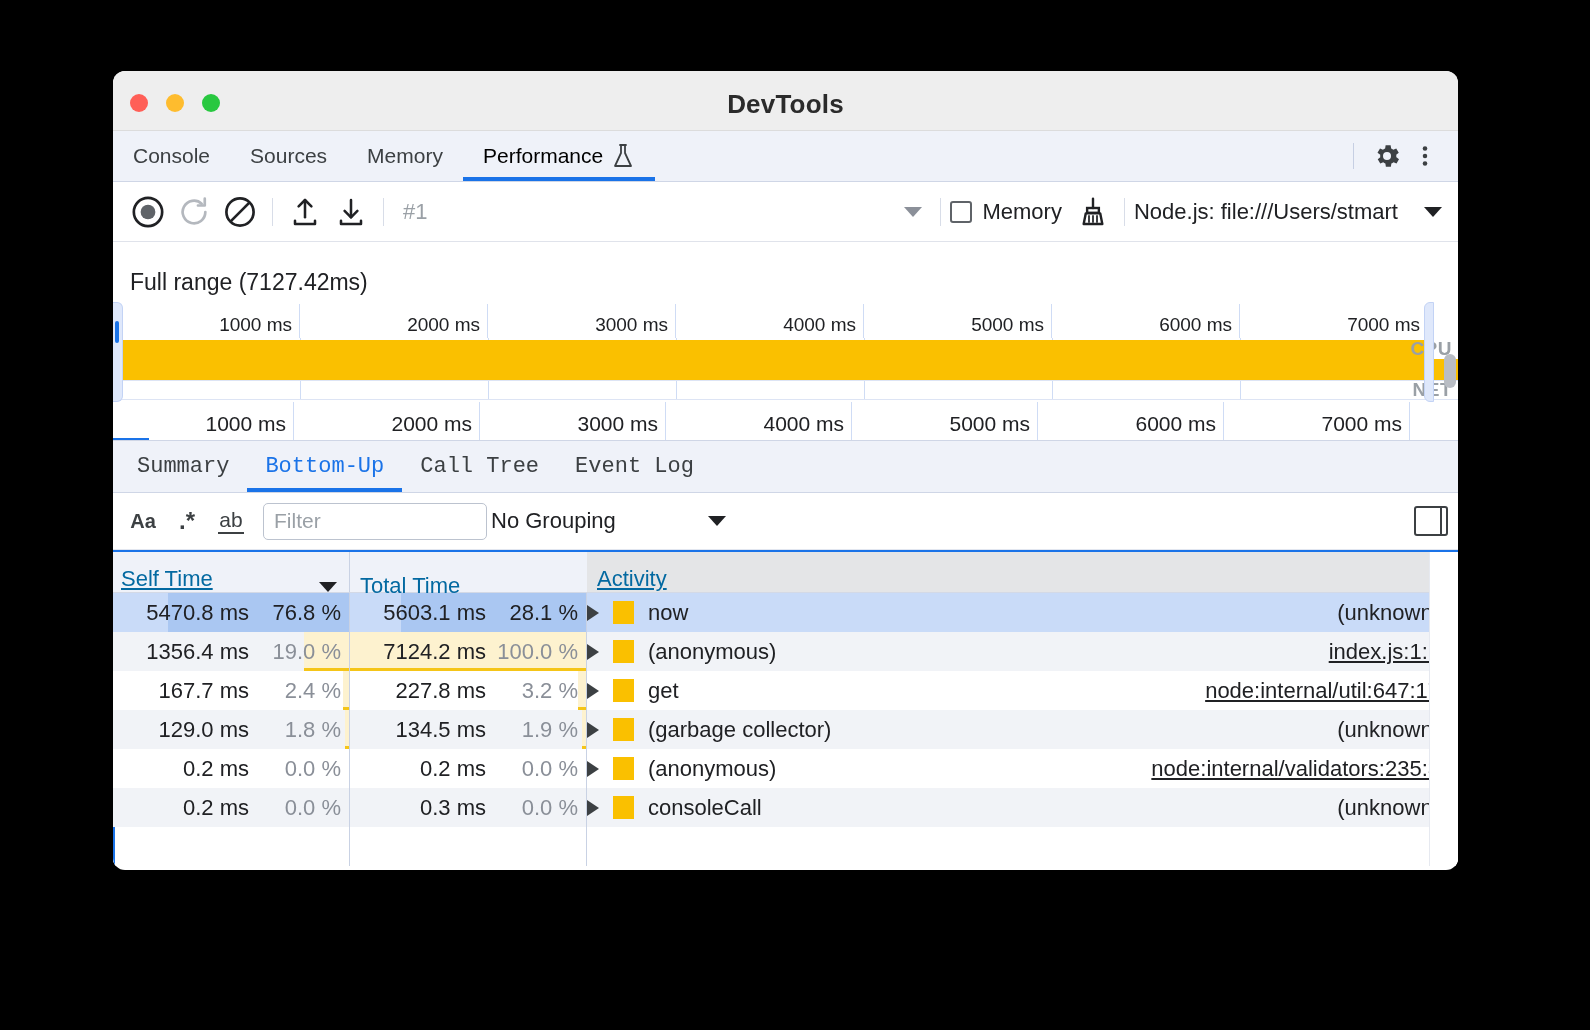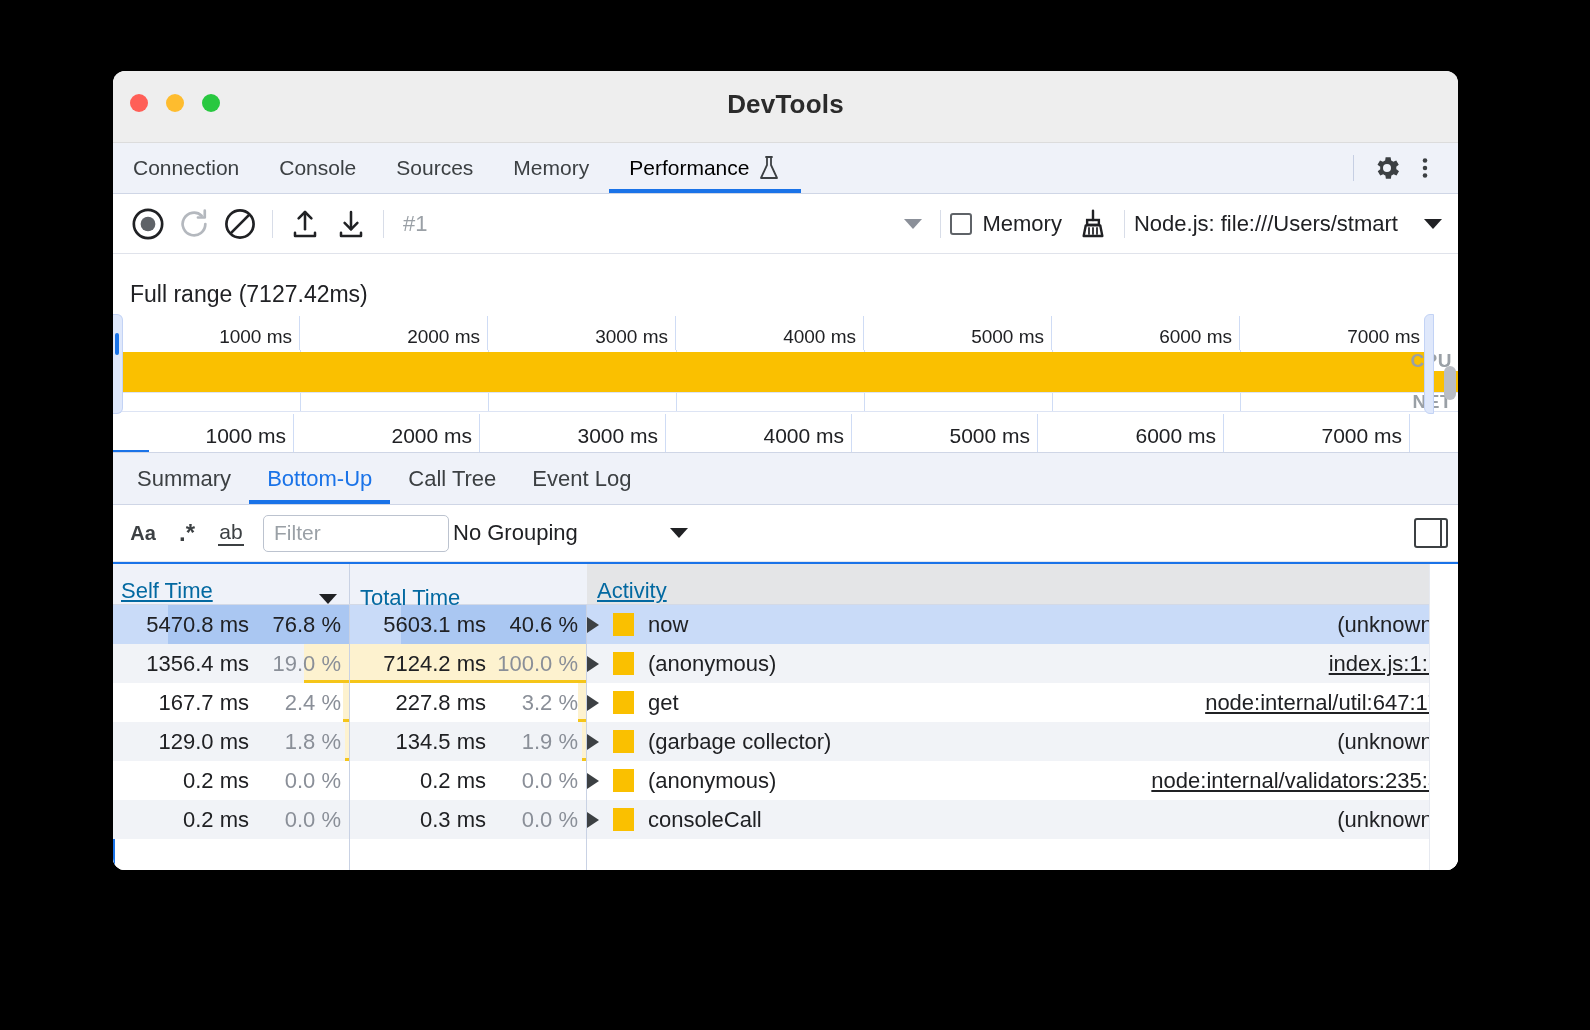--- a/index.html
+++ b/index.html
@@ -17,21 +17,21 @@
     width: 1345px; height: 799px;
     border-radius: 12px;
     background: #ffffff;
     overflow: hidden;
     box-shadow: 0 12px 40px rgba(0,0,0,.45);
   }
 
   
   #titlebar {
     position: relative;
-    height: 72px;
+    height: 60px;
     background: #eeeeee;
     border-bottom: 1px solid #dcdcdc;
   }
   .traffic {
     position: absolute;
     top: 23px;
     width: 18px; height: 18px;
     border-radius: 50%;
   }
   .traffic.red    { left: 17px;  background: #ff5f57; }
@@ -256,20 +256,21 @@
   }
 
   
   #detail-tabs {
     position: relative;
     height: 52px;
     background: #eff2f9;
     border-bottom: 1px solid #cfd6e6;
     display: flex; align-items: stretch;
     padding-left: 6px;
+    font-family: Liberation Mono, monospace;
   }
   .dtab {
     display: flex; align-items: center;
     padding: 0 18px;
     font-size: 22px;
     color: #3c4043;
     position: relative;
     cursor: default;
   }
   .dtab.active { color: #1a73e8; }
@@ -292,21 +293,21 @@
   }
   .fbtn {
     width: 44px; height: 44px;
     display: flex; align-items: center; justify-content: center;
     font-size: 20px;
     font-weight: bold;
     color: #3c4043;
     cursor: default;
   }
   #filter-input {
-    width: 186px; height: 37px;
+    width: 224px; height: 37px;
     margin-left: 10px;
     border: 1px solid #bcc3cf;
     border-radius: 5px;
     background: #fff;
     font-family: "Liberation Sans", sans-serif;
     font-size: 21px;
     color: #202124;
     padding: 0 10px;
     outline: none;
   }
@@ -476,23 +477,20 @@
 <div id="window">
 
   <div id="titlebar">
     <div class="traffic red"></div>
     <div class="traffic yellow"></div>
     <div class="traffic green"></div>
     <div id="window-title">DevTools</div>
   </div>
 
   <div id="tabbar">
-    <div class="ptab">
-      <span>Connection</span>
-    </div>
     <div class="ptab">
       <span>Console</span>
     </div>
     <div class="ptab">
       <span>Sources</span>
     </div>
     <div class="ptab">
       <span>Memory</span>
     </div>
     <div class="ptab active">
@@ -705,21 +703,21 @@
 
     <div class="grow selected">
       <div class="col-self numcell">
         <span class="bar" style="width:76.8%;"></span>
         <span class="num-ms">5470.8 ms</span>
         <span class="num-pct">76.8 %</span>
       </div>
       <div class="col-total numcell">
         <span class="bar" style="width:78.6%;"></span>
         <span class="num-ms">5603.1 ms</span>
-        <span class="num-pct">40.6 %</span>
+        <span class="num-pct">28.1 %</span>
       </div>
       <div class="col-act">
         <div class="actcell">
           <span class="disclosure"></span>
           <span class="swatch"></span>
           <span class="act-name">now</span>
           <span class="act-url plain">(unknown)</span>
         </div>
       </div>
     </div>

